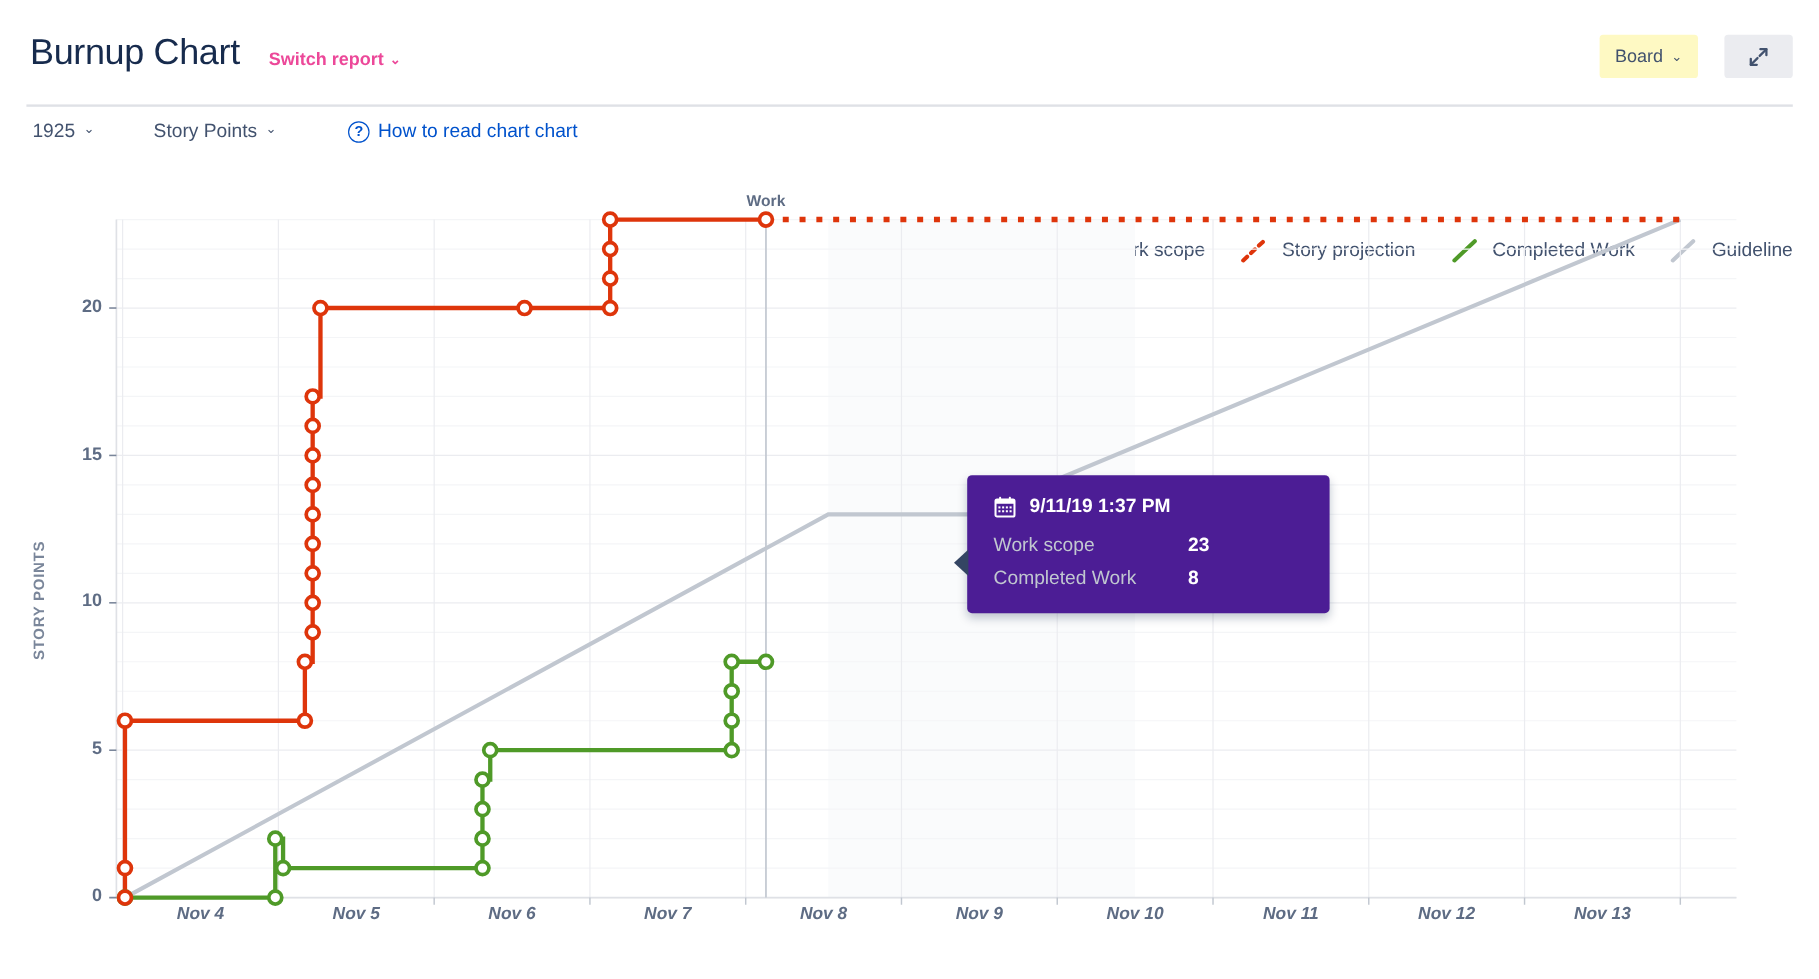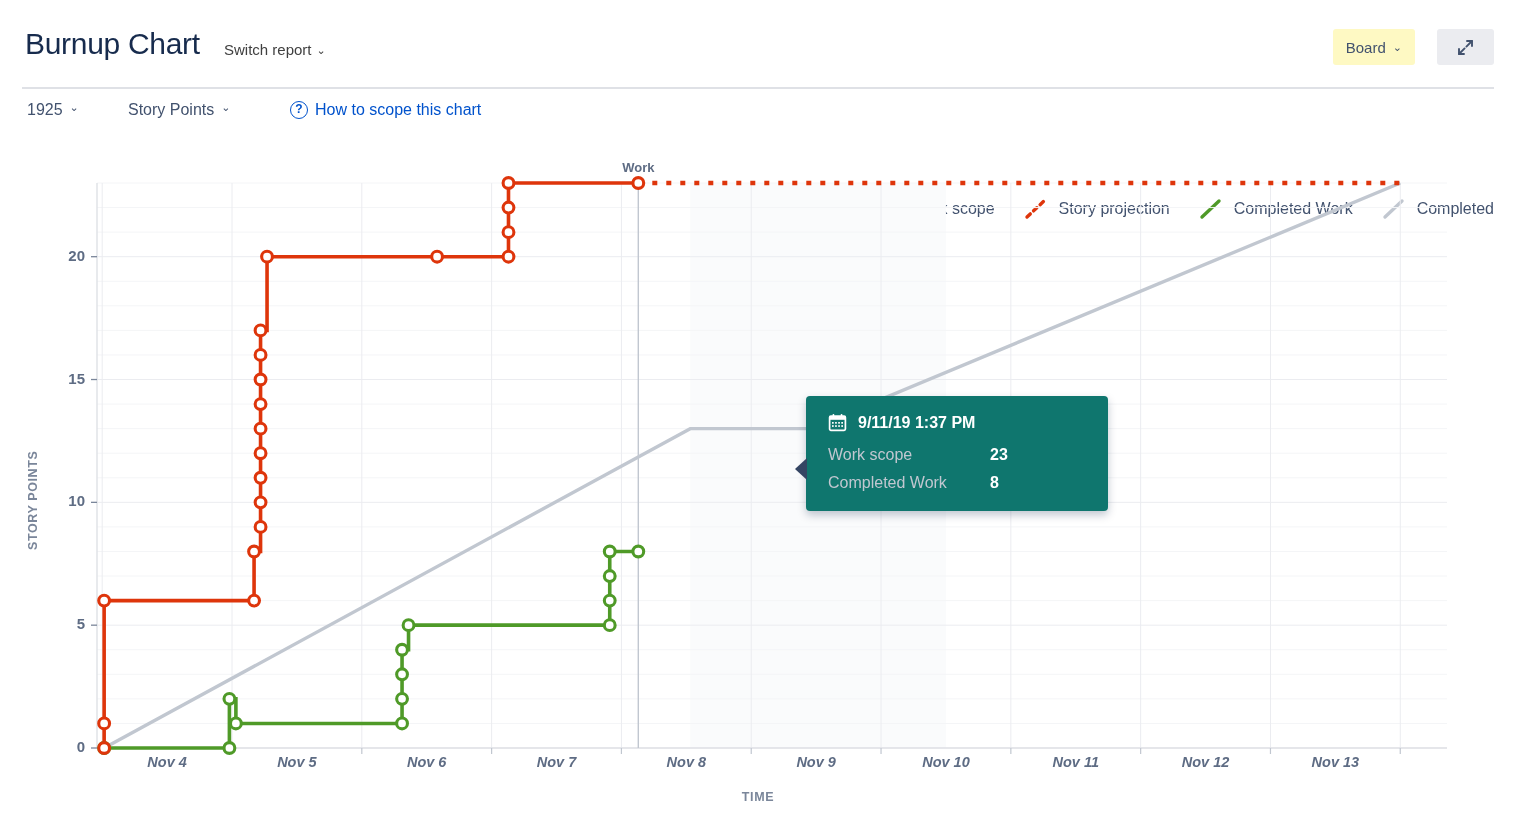--- a/index.html
+++ b/index.html
@@ -17,21 +17,21 @@
   #header {
     position:absolute; left:0; top:0; width:1516px; height:86px;
   }
   #page-title {
     position:absolute; left:25px; top:28px;
     font-size:30px; font-weight:500; color:#172B4D; letter-spacing:-0.3px;
     line-height:32px;
   }
   #switch-report {
     position:absolute; left:224px; top:41px;
-    font-size:15px; font-weight:400; color:#404040; cursor:pointer;
+    font-size:15px; font-weight:700; color:#ec4899; cursor:pointer;
     white-space:nowrap;
   }
   #switch-report .caret { font-size:11px; margin-left:5px; position:relative; top:-1px; }
 
   #board-button {
     position:absolute; right:101px; top:29px;
     height:36px; padding:0 13px;
     background:#fef9c3; border:none; border-radius:3px;
     font-family:"Liberation Sans", sans-serif;
     font-size:15px; color:#42526E; cursor:pointer;
@@ -107,21 +107,21 @@
   }
   #today-label {
     position:absolute; top:10px;
     font-size:13px; font-weight:700; color:#5E6C84;
     transform:translateX(-50%); white-space:nowrap;
   }
 
   
   #tooltip {
     position:absolute; left:806px; top:396px; width:302px;
-    background:#0f766e; border-radius:4px;
+    background:#4c1d95; border-radius:4px;
     padding:17px 22px 19px 22px;
     box-shadow:0 4px 8px rgba(9,30,66,0.25);
     color:#FFFFFF;
   }
   #tooltip .tt-head {
     display:flex; align-items:center; gap:11px;
     font-size:16px; font-weight:700; color:#FFFFFF; margin-bottom:14px;
   }
   #tooltip .tt-row {
     display:flex; align-items:center;
@@ -173,21 +173,21 @@
     <span class="caret">⌄</span>
   </div>
 
   <div class="tb-item" id="tb-unit">
     <span>Story Points</span>
     <span class="caret">⌄</span>
   </div>
 
   <div id="how-to-read">
     <span class="q-icon">?</span>
-    <span>How to scope this chart</span>
+    <span>How to read chart chart</span>
   </div>
 
   <div id="legend">
       <div class="legend-item">
         <svg class="legend-swatch" viewBox="0 0 26 24">
           <line x1="4" y1="20" x2="21" y2="4" stroke="#DE350B" stroke-width="3.4" stroke-linecap="round"></line>
         </svg>
         <span class="lbl">Work scope</span>
       </div>
       <div class="legend-item">
@@ -199,28 +199,27 @@
       <div class="legend-item">
         <svg class="legend-swatch" viewBox="0 0 26 24">
           <line x1="4" y1="20" x2="21" y2="4" stroke="#4F9A28" stroke-width="3.4" stroke-linecap="round"></line>
         </svg>
         <span class="lbl">Completed Work</span>
       </div>
       <div class="legend-item">
         <svg class="legend-swatch" viewBox="0 0 26 24">
           <line x1="4" y1="20" x2="21" y2="4" stroke="#C1C7D0" stroke-width="3.4" stroke-linecap="round"></line>
         </svg>
-        <span class="lbl">Completed</span>
+        <span class="lbl">Guideline</span>
       </div>
     </div>
 </div>
 
 <div id="chart-area">
   <div id="y-axis-title">STORY POINTS</div>
-  <div id="x-axis-title">TIME</div>
   <div id="today-label" style="left: 638.298px;">Work</div>
   <svg id="plot" width="1516" height="666">
       <rect x="690.2211538461538" y="33" width="255.7211538461538" height="565" fill="#FAFBFC"></rect>
       <line x1="97" y1="573.4347826086956" x2="1447" y2="573.4347826086956" stroke="#F4F5F7" stroke-width="1"></line>
       <line x1="97" y1="548.8695652173913" x2="1447" y2="548.8695652173913" stroke="#F4F5F7" stroke-width="1"></line>
       <line x1="97" y1="524.304347826087" x2="1447" y2="524.304347826087" stroke="#F4F5F7" stroke-width="1"></line>
       <line x1="97" y1="499.7391304347826" x2="1447" y2="499.7391304347826" stroke="#F4F5F7" stroke-width="1"></line>
       <line x1="97" y1="450.6086956521739" x2="1447" y2="450.6086956521739" stroke="#F4F5F7" stroke-width="1"></line>
       <line x1="97" y1="426.04347826086956" x2="1447" y2="426.04347826086956" stroke="#F4F5F7" stroke-width="1"></line>
       <line x1="97" y1="401.47826086956525" x2="1447" y2="401.47826086956525" stroke="#F4F5F7" stroke-width="1"></line>

